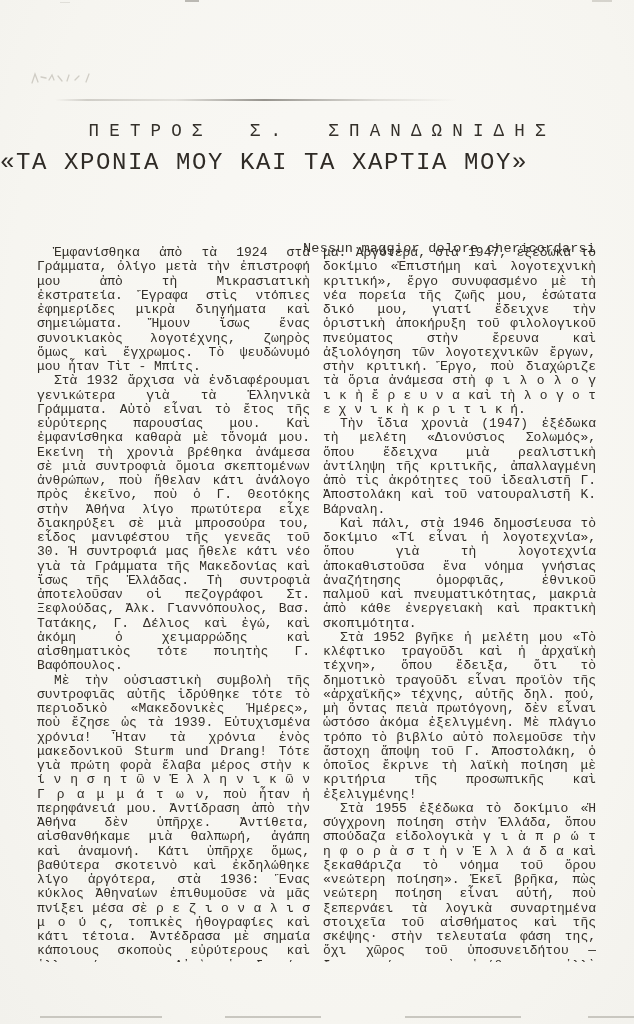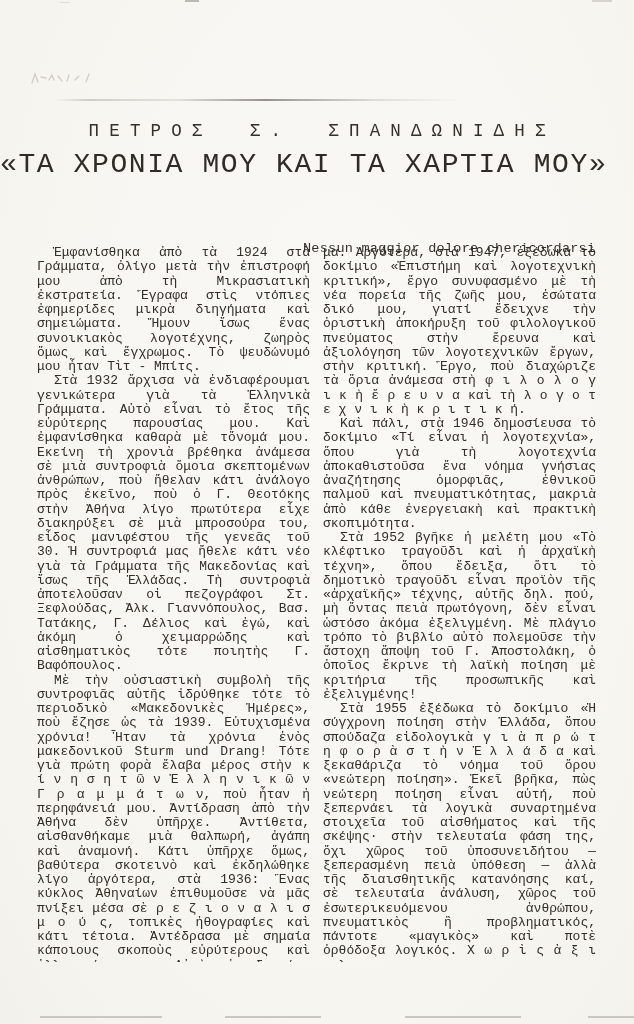--- a/index.html
+++ b/index.html
@@ -37,21 +37,21 @@
   .author-name {
     position: absolute; top: 121px; left: 30px; width: 574px;
     text-align: center; white-space: nowrap;
     font-size: 17.5px; font-weight: 400;
     letter-spacing: .58em; word-spacing: .95em; text-indent: .58em;
     color: #34302a;
   }
   .work-title {
     position: absolute; top: 149px; left: 0; width: 524px;
     text-align: center; white-space: nowrap;
-    font-size: 28px; font-weight: 500; letter-spacing: 1.6px;
+    font-size: 24px; font-weight: 500; letter-spacing: 1.6px;
     color: #2f2b26;
   }
   .epigraph {
     position: absolute; top: 194px; left: 303px;
     font-size: 13.5px; line-height: 17px; letter-spacing: .25px;
     color: #332f29;
     margin-top: 46px;
   }
 
   
@@ -92,20 +92,21 @@
 
   <div class="columns">
     <div class="col">
       <p>Ἐμφανίσθηκα ἀπὸ τὰ 1924 στὰ Γράμματα, ὀλίγο μετὰ τὴν ἐπιστροφή μου ἀπὸ τὴ Μικρασιατικὴ ἐκστρατεία. Ἔγραφα στὶς ντόπιες ἐφημερίδες μικρὰ διηγήματα καὶ σημειώματα. Ἤμουν ἴσως ἕνας συνοικιακὸς λογοτέχνης, ζωηρὸς ὅμως καὶ ἔγχρωμος. Τὸ ψευδώνυμό μου ἦταν Τὶτ - Μπίτς.</p>
       <p>Στὰ 1932 ἄρχισα νὰ ἐνδιαφέρουμαι γενικώτερα γιὰ τὰ Ἑλληνικὰ Γράμματα. Αὐτὸ εἶναι τὸ ἔτος τῆς εὐρύτερης παρουσίας μου. Καὶ ἐμφανίσθηκα καθαρὰ μὲ τὄνομά μου. Ἐκείνη τὴ χρονιὰ βρέθηκα ἀνάμεσα σὲ μιὰ συντροφιὰ ὅμοια σκεπτομένων ἀνθρώπων, ποὺ ἤθελαν κάτι ἀνάλογο πρὸς ἐκεῖνο, ποὺ ὁ Γ. Θεοτόκης στὴν Ἀθήνα λίγο πρωτύτερα εἶχε διακηρύξει σὲ μιὰ μπροσούρα του, εἶδος μανιφέστου τῆς γενεᾶς τοῦ 30. Ἡ συντροφιά μας ἤθελε κάτι νέο γιὰ τὰ Γράμματα τῆς Μακεδονίας καὶ ἴσως τῆς Ἑλλάδας. Τὴ συντροφιὰ ἀποτελοῦσαν οἱ πεζογράφοι Στ. Ξεφλούδας, Ἀλκ. Γιαννόπουλος, Βασ. Τατάκης, Γ. Δέλιος καὶ ἐγώ, καὶ ἀκόμη ὁ χειμαρρώδης καὶ αἰσθηματικὸς τότε ποιητὴς Γ. Βαφόπουλος.</p>
       <p>Μὲ τὴν οὐσιαστικὴ συμβολὴ τῆς συντροφιᾶς αὐτῆς ἱδρύθηκε τότε τὸ περιοδικὸ «Μακεδονικὲς Ἡμέρες», ποὺ ἔζησε ὡς τὰ 1939. Εὐτυχισμένα χρόνια! Ἦταν τὰ χρόνια ἑνὸς μακεδονικοῦ Sturm und Drang! Τότε γιὰ πρώτη φορὰ ἔλαβα μέρος στὴν κ ί ν η σ η  τ ῶ ν  Ἑ λ λ η ν ι κ ῶ ν  Γ ρ α μ μ ά τ ω ν, ποὺ ἦταν ἡ περηφάνειά μου. Ἀντίδραση ἀπὸ τὴν Ἀθήνα δὲν ὑπῆρχε. Ἀντίθετα, αἰσθανθήκαμε μιὰ θαλπωρή, ἀγάπη καὶ ἀναμονή. Κάτι ὑπῆρχε ὅμως, βαθύτερα σκοτεινὸ καὶ ἐκδηλώθηκε λίγο ἀργότερα, στὰ 1936: Ἕνας κύκλος Ἀθηναίων ἐπιθυμοῦσε νὰ μᾶς πνίξει μέσα σὲ ρ ε ζ ι ο ν α λ ι σ μ ο ύ ς, τοπικὲς ἠθογραφίες καὶ κάτι τέτοια. Ἀντέδρασα μὲ σημαία κάποιους σκοποὺς εὐρύτερους καὶ ἑλληνικώτερους. Αὐτὴ ἡ διαμάχη ὑπὲρ σκοπῶν εὐρύτερων ἀποτελεῖ περηφάνεια τῆς ζωῆς μου.</p>
       <p>Τὸ μετὰ ἔτος, ἐξέδωκα ἕνα δοκίμιο: «Τὸ κλασσικὸ καὶ τὸ ρομαντικὸ» πνεῦ-</p>
     </div>
     <div class="col">
       <p class="no-indent">μα. Ἀργότερα, στὰ 1947, ἐξέδωκα τὸ δοκίμιο «Ἐπιστήμη καὶ λογοτεχνικὴ κριτική», ἔργο συνυφασμένο μὲ τὴ νέα πορεία τῆς ζωῆς μου, ἐσώτατα δικό μου, γιατί ἔδειχνε τὴν ὁριστικὴ ἀποκήρυξη τοῦ φιλολογικοῦ πνεύματος στὴν ἔρευνα καὶ ἀξιολόγηση τῶν λογοτεχνικῶν ἔργων, στὴν κριτική. Ἔργο, ποὺ διαχώριζε τὰ ὅρια ἀνάμεσα στὴ φ ι λ ο λ ο γ ι κ ὴ  ἔ ρ ε υ ν α καὶ τὴ λ ο γ ο τ ε χ ν ι κ ὴ  κ ρ ι τ ι κ ή.</p>
+      <p>Τὴν ἴδια χρονιὰ (1947) ἐξέδωκα τὴ μελέτη «Διονύσιος Σολωμός», ὅπου ἔδειχνα μιὰ ρεαλιστικὴ ἀντίληψη τῆς κριτικῆς, ἀπαλλαγμένη ἀπὸ τὶς ἀκρότητες τοῦ ἰδεαλιστῆ Γ. Ἀποστολάκη καὶ τοῦ νατουραλιστῆ Κ. Βάρναλη.</p>
       <p>Καὶ πάλι, στὰ 1946 δημοσίευσα τὸ δοκίμιο «Τί εἶναι ἡ λογοτεχνία», ὅπου γιὰ τὴ λογοτεχνία ἀποκαθιστοῦσα ἕνα νόημα γνήσιας ἀναζήτησης ὀμορφιᾶς, ἐθνικοῦ παλμοῦ καὶ πνευματικότητας, μακριὰ ἀπὸ κάθε ἐνεργειακὴ καὶ πρακτικὴ σκοπιμότητα.</p>
       <p>Στὰ 1952 βγῆκε ἡ μελέτη μου «Τὸ κλέφτικο τραγοῦδι καὶ ἡ ἀρχαϊκὴ τέχνη», ὅπου ἔδειξα, ὅτι τὸ δημοτικὸ τραγοῦδι εἶναι προϊὸν τῆς «ἀρχαϊκῆς» τέχνης, αὐτῆς δηλ. πού, μὴ ὄντας πειὰ πρωτόγονη, δὲν εἶναι ὡστόσο ἀκόμα ἐξελιγμένη. Μὲ πλάγιο τρόπο τὸ βιβλίο αὐτὸ πολεμοῦσε τὴν ἄστοχη ἄποψη τοῦ Γ. Ἀποστολάκη, ὁ ὁποῖος ἔκρινε τὴ λαϊκὴ ποίηση μὲ κριτήρια τῆς προσωπικῆς καὶ ἐξελιγμένης!</p>
       <p>Στὰ 1955 ἐξέδωκα τὸ δοκίμιο «Ἡ σύγχρονη ποίηση στὴν Ἑλλάδα, ὅπου σπούδαζα εἰδολογικὰ γ ι ὰ  π ρ ώ τ η  φ ο ρ ὰ  σ τ ὴ ν  Ἑ λ λ ά δ α καὶ ξεκαθάριζα τὸ νόημα τοῦ ὅρου «νεώτερη ποίηση». Ἐκεῖ βρῆκα, πὼς νεώτερη ποίηση εἶναι αὐτή, ποὺ ξεπερνάει τὰ λογικὰ συναρτημένα στοιχεῖα τοῦ αἰσθήματος καὶ τῆς σκέψης· στὴν τελευταία φάση της, ὄχι χῶρος τοῦ ὑποσυνειδήτου — ξεπερασμένη πειὰ ὑπόθεση — ἀλλὰ τῆς διαισθητικῆς κατανόησης καί, σὲ τελευταία ἀνάλυση, χῶρος τοῦ ἐσωτερικευόμενου ἀνθρώπου, πνευματικὸς ἢ προβληματικός, πάντοτε «μαγικὸς» καὶ ποτὲ ὀρθόδοξα λογικός. Χ ω ρ ὶ ς  ἀ ξ ι ο λ ο-</p>
     </div>
   </div>
 
   <div class="scan-line-bottom" style="left:40px; width:122px;"></div>
   <div class="scan-line-bottom" style="left:225px; width:96px;"></div>
   <div class="scan-line-bottom" style="left:405px; width:116px;"></div>
   <div class="scan-line-bottom" style="left:588px; width:46px;"></div>

